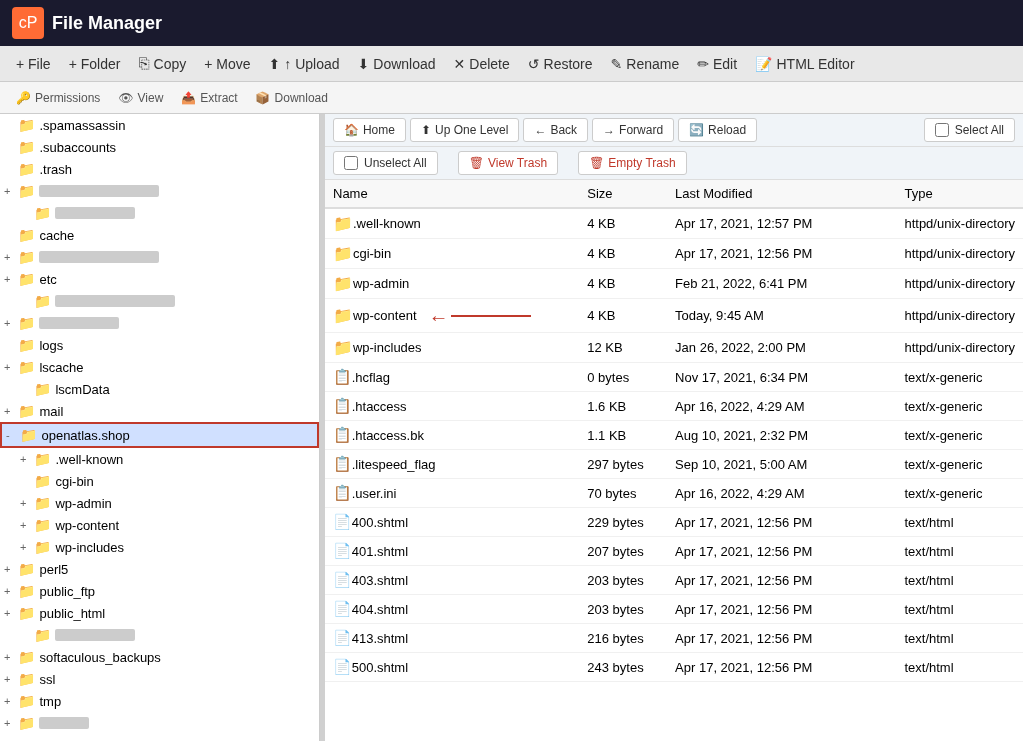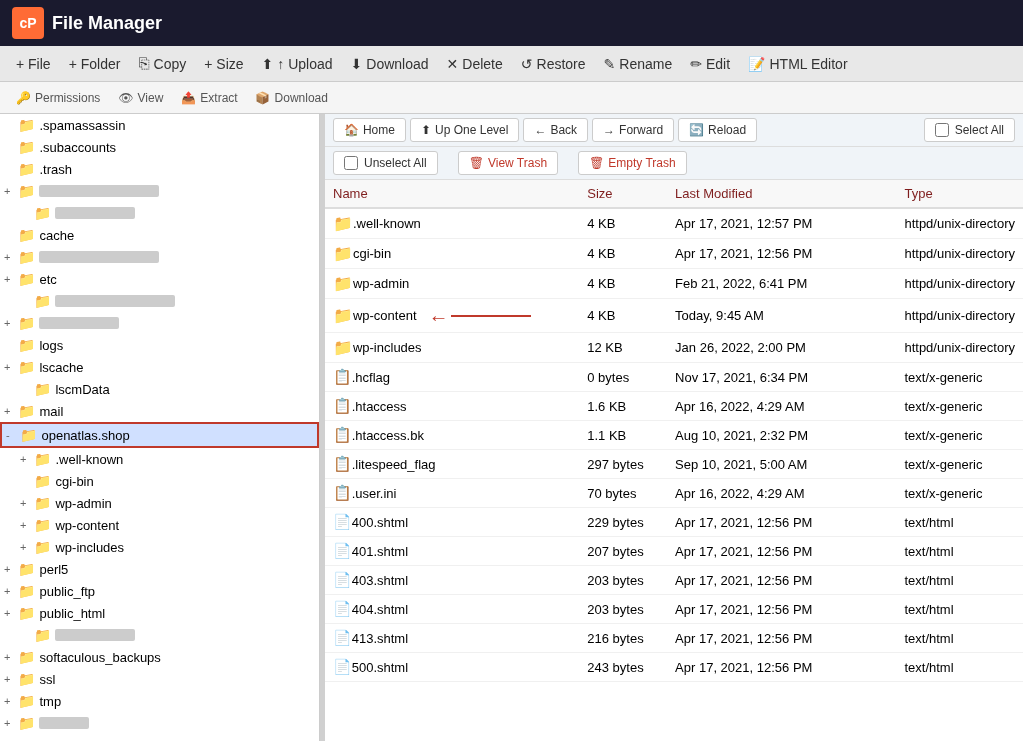--- a/index.html
+++ b/index.html
@@ -24,22 +24,22 @@
       margin-right: auto;
     }
     .cp-icon {
       width: 32px;
       height: 32px;
       background: #ff6b35;
       border-radius: 4px;
       display: flex;
       align-items: center;
       justify-content: center;
-      font-weight: bold;
-      font-size: 14px;
+      font-weight: normal;
+      font-size: 16px;
       color: white;
     }
     .search-area {
       display: flex;
       align-items: center;
       gap: 6px;
       color: #ccc;
       font-size: 13px;
     }
     .search-area select {
@@ -259,21 +259,21 @@
     .file-table {
       width: 100%;
       border-collapse: collapse;
       font-size: 13px;
     }
     .file-table thead th {
       background: #f8f8f8;
       border-bottom: 2px solid #ddd;
       text-align: left;
       padding: 6px 8px;
-      color: #7f1d1d;
+      color: #000000;
       font-weight: normal;
       position: sticky;
       top: 0;
       white-space: nowrap;
     }
     .file-table tbody tr {
       border-bottom: 1px solid #f0f0f0;
     }
     .file-table tbody td {
       padding: 5px 8px;
@@ -297,21 +297,21 @@
   </div>
 </div>
 
 <div class="toolbar">
   <button class="toolbar-btn">+ File</button>
   <button class="toolbar-btn">+ Folder</button>
   <button class="toolbar-btn">
     <span>⎘</span>
     <span>Copy</span>
   </button>
-  <button class="toolbar-btn">+ Size</button>
+  <button class="toolbar-btn">+ Move</button>
   <button class="toolbar-btn">
     <span>⬆</span>
     <span>↑ Upload</span>
   </button>
   <button class="toolbar-btn">
     <span>⬇</span>
     <span>Download</span>
   </button>
   <button class="toolbar-btn">
     <span>✕</span>

